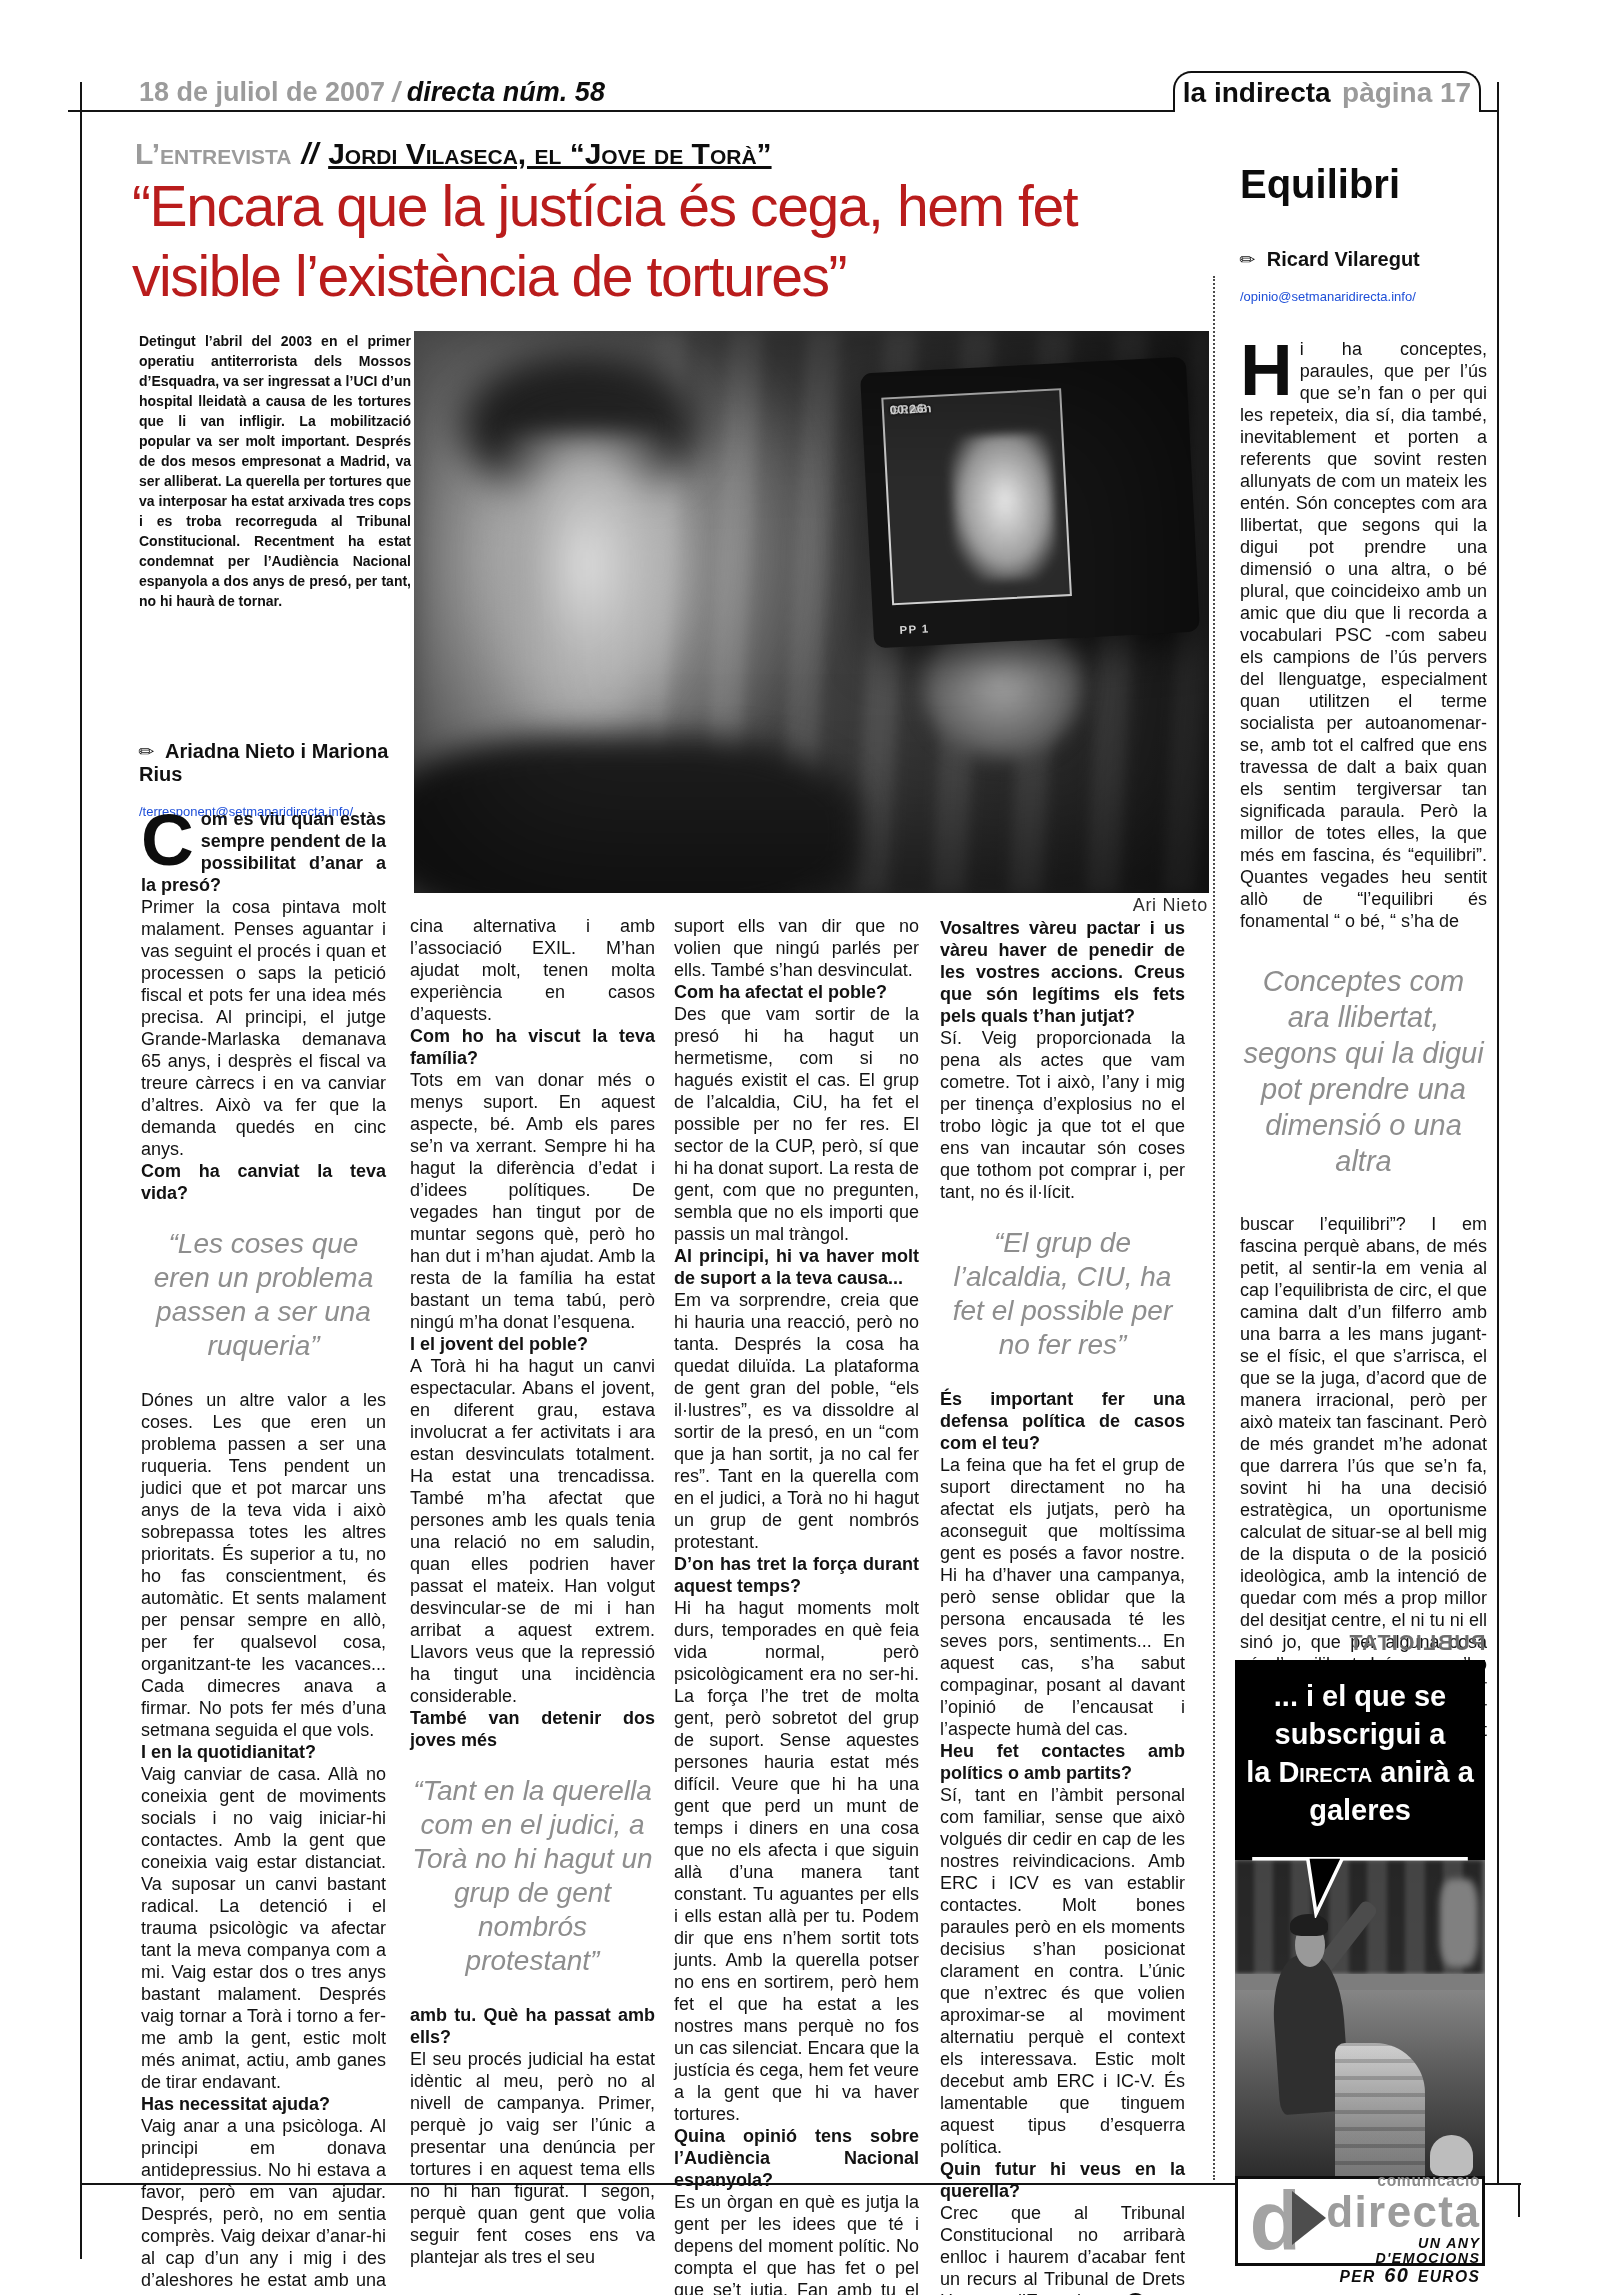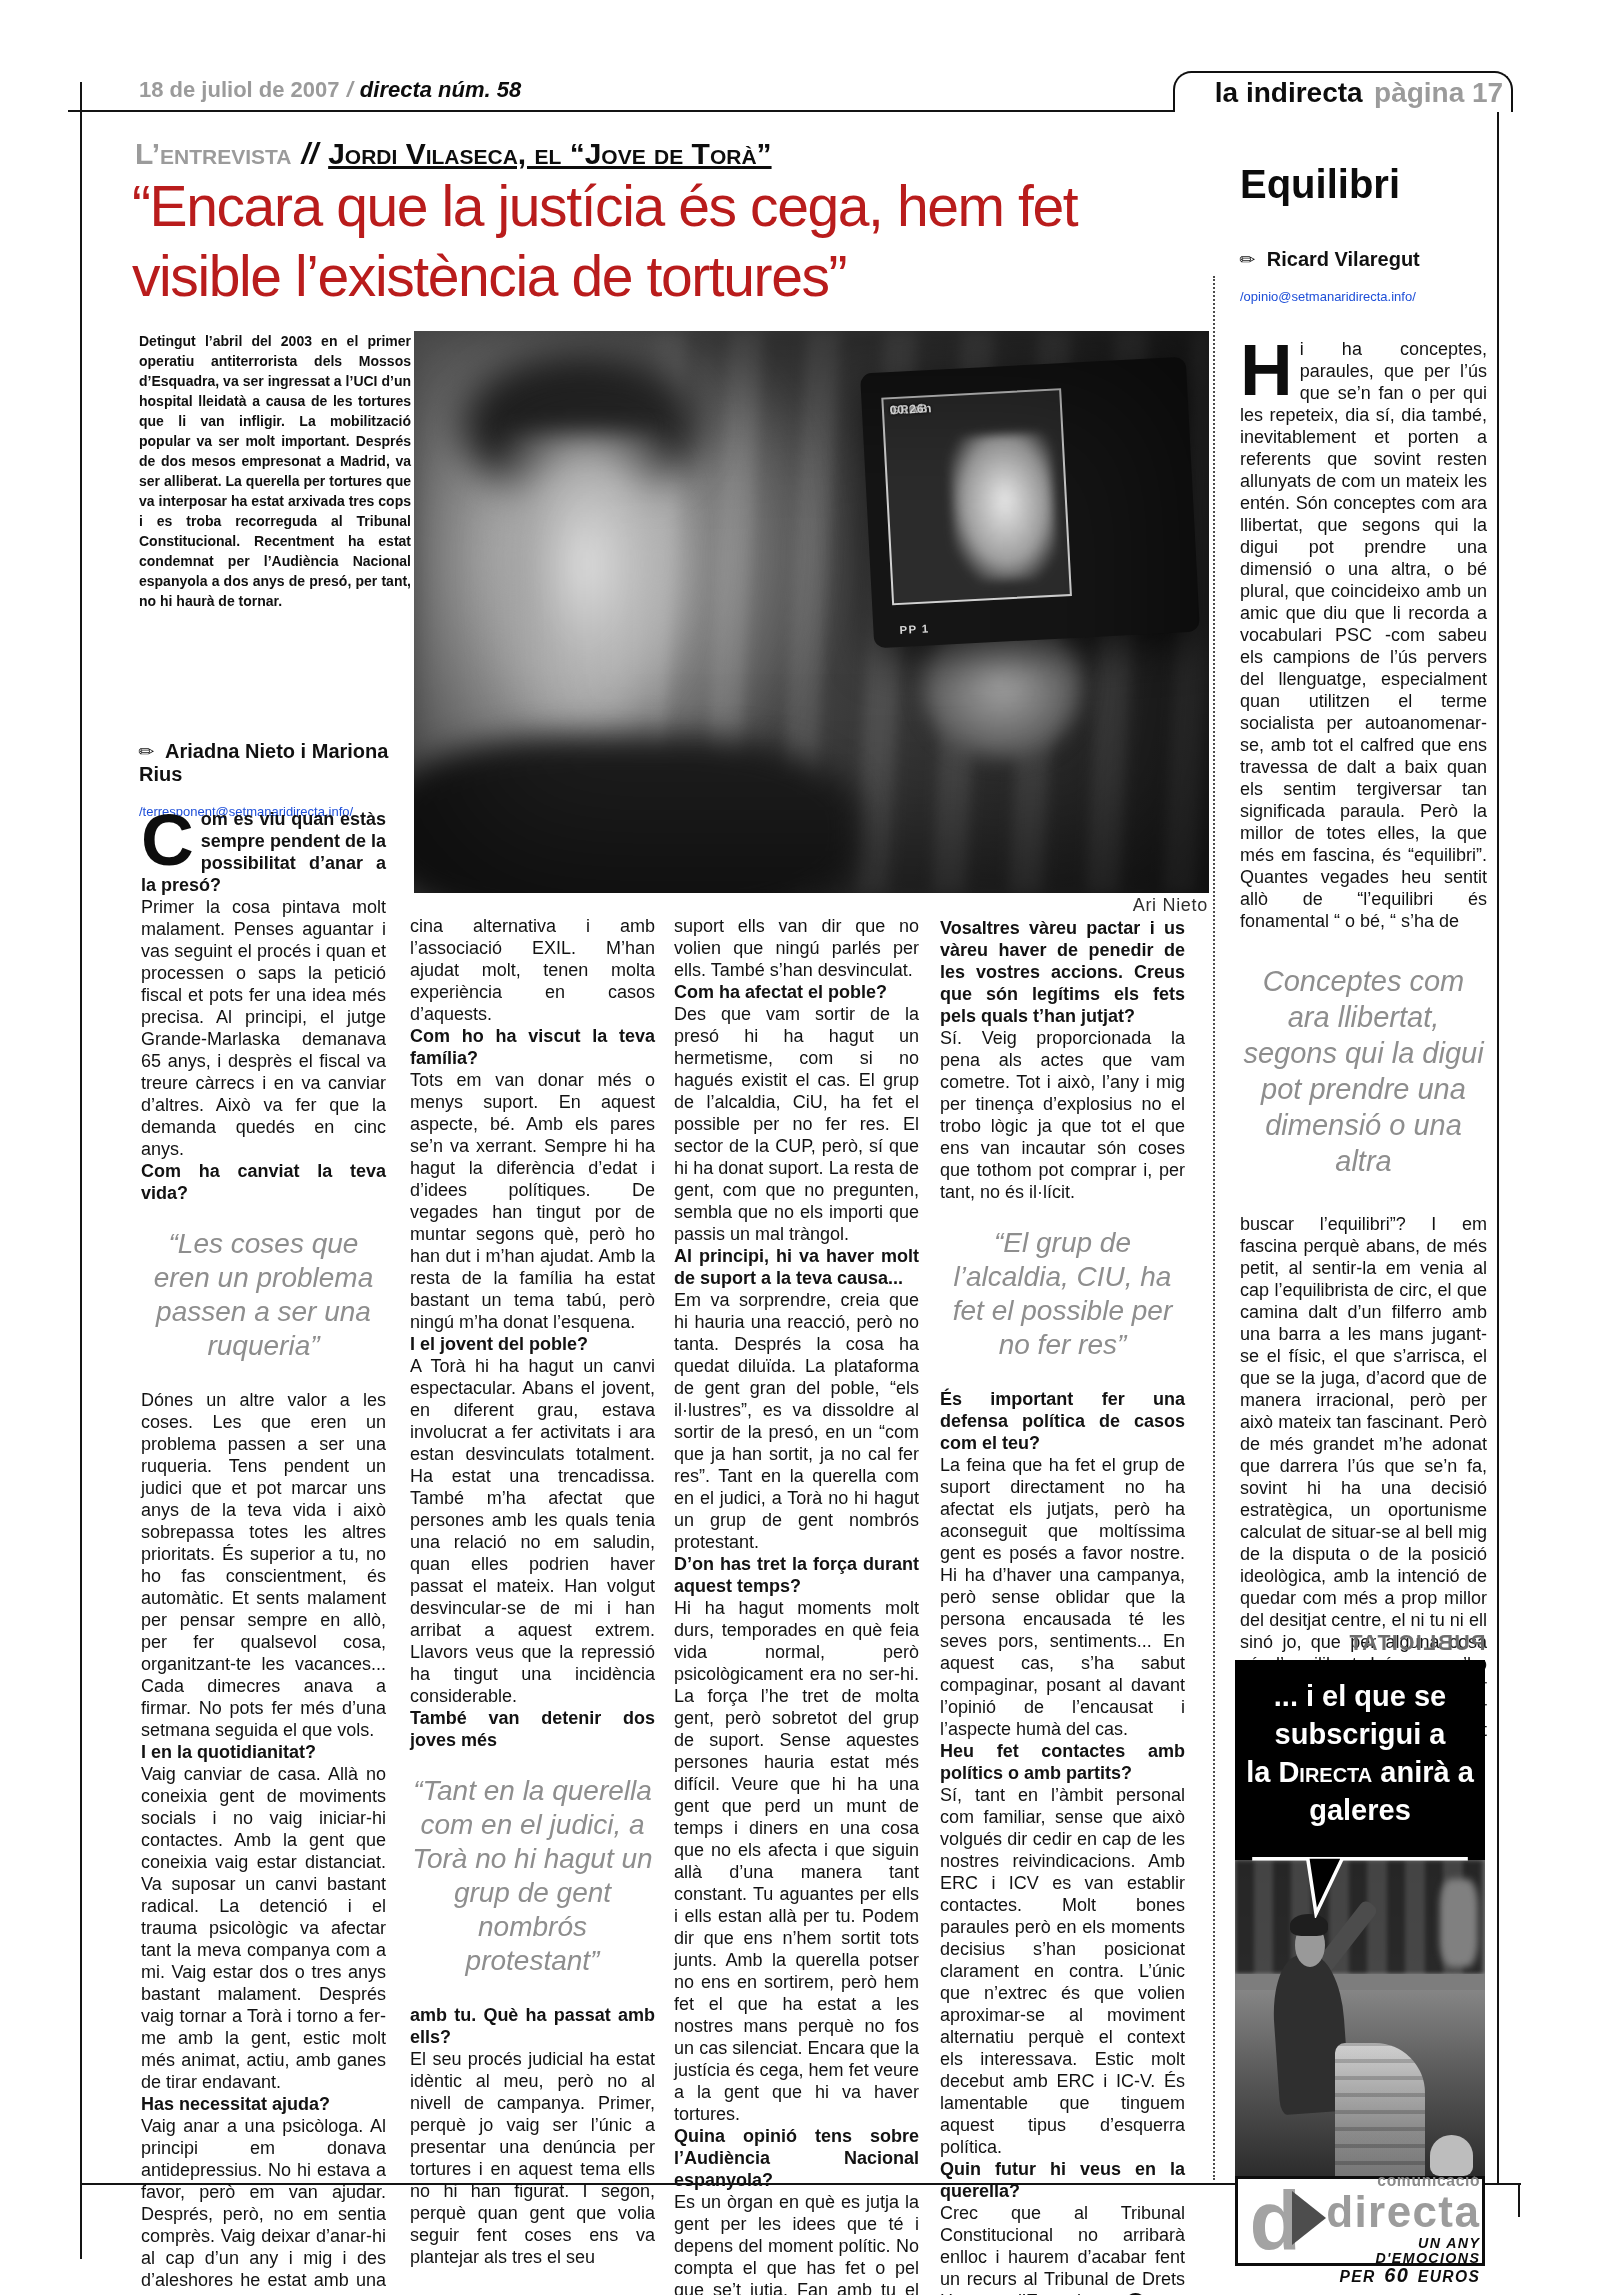--- a/index.html
+++ b/index.html
@@ -7,29 +7,29 @@
         font-family:"Liberation Sans",sans-serif;color:#111;overflow:hidden;}
   .rule{position:absolute;background:#141414;}
   .rule-left{left:80px;top:82px;width:2.1px;height:2177px;}
   .rule-top{left:68px;top:110px;width:1431px;height:2.1px;}
   .rule-right{left:1497px;top:82px;width:2.1px;height:2103px;}
   .rule-bottom{left:80px;top:2183px;width:1441px;height:2.1px;}
   .tick-br{left:1518px;top:2185px;width:2.1px;height:32px;}
   .dotted-sep{position:absolute;left:1213px;top:276px;height:1904px;width:0;
               border-left:2.1px dotted #4a4a4a;}
 
-  .dateline{position:absolute;left:139px;top:77px;font-size:22px;font-weight:700;letter-spacing:0;}
+  .dateline{position:absolute;left:139px;top:77px;font-size:27px;font-weight:700;letter-spacing:0;}
   .dateline .date{color:#9b9b9b;}
   .dateline .dsep{color:#9b9b9b;font-style:italic;margin:0 7.1px;}
   .dateline .issue{color:#0d0d0d;font-style:italic;font-weight:800;}
 
   .tab{position:absolute;left:1173px;top:71px;width:304px;height:39px;background:#fff;
        border:2.1px solid #101010;border-bottom:none;border-radius:18.5px 18.5px 0 0;
        display:flex;align-items:center;justify-content:center;gap:11.4px;
-       font-size:28px;font-weight:800;z-index:2;padding-left:32px;}
+       font-size:28px;font-weight:800;z-index:2;}
   .tab-name{color:#0d0d0d;}
   .tab-page{color:#9b9b9b;}
 
   .kicker{position:absolute;left:135px;top:137px;font-size:30px;font-weight:800;}
   .k-label{color:#9b9b9b;font-variant:small-caps;}
   .k-sep{color:#0d0d0d;font-style:italic;margin:0 10px;}
   .k-subject{color:#0d0d0d;font-variant:small-caps;text-decoration:underline;}
 
   .headline{position:absolute;left:132px;top:171px;width:1091px;margin:0;
             font-size:57px;line-height:70px;font-weight:400;letter-spacing:-1.4px;color:#b91c1c;}

